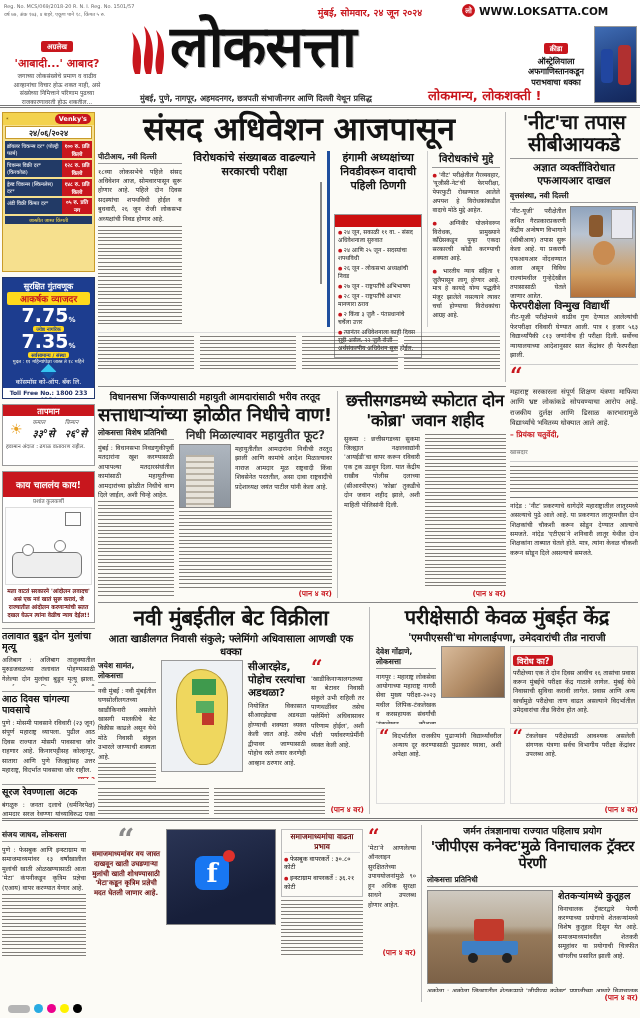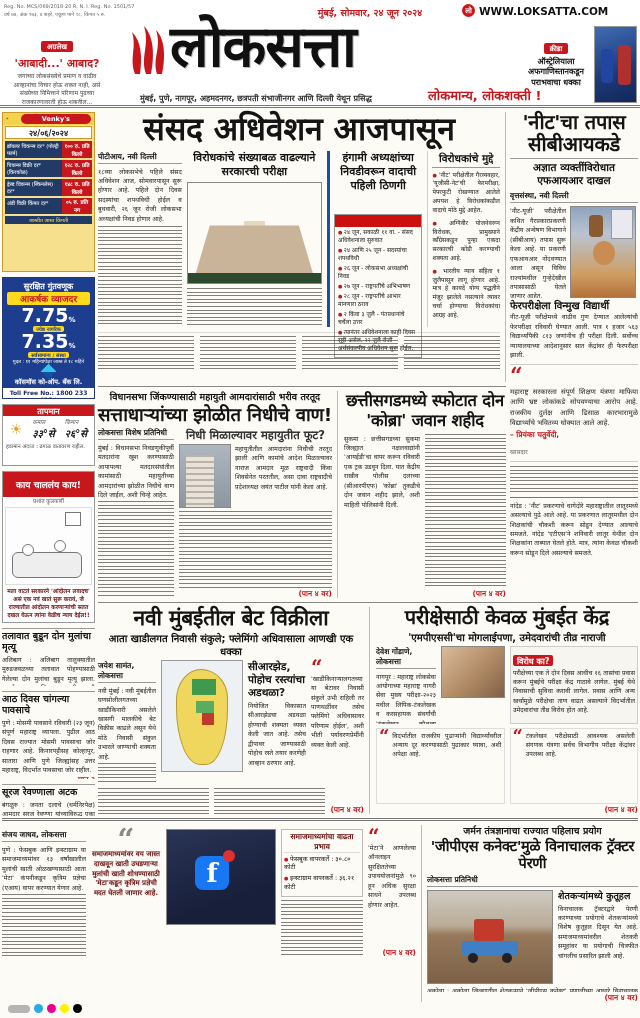--- a/index.html
+++ b/index.html
@@ -37,36 +37,36 @@
   .sportsbox{position:absolute;left:520px;top:36px;width:72px;text-align:center;}
   .sports-title{font-size:8px;font-weight:700;line-height:1.3;margin-top:2px;}
   .cricket{position:absolute;right:3px;top:26px;width:43px;height:77px;border:1px solid #999;
            background:linear-gradient(160deg,#3f6cb4 0%,#1d3a77 60%,#13265a 100%);overflow:hidden;}
   .cricket .p1{position:absolute;left:6px;top:22px;width:12px;height:34px;background:#2146a0;border-radius:4px;}
   .cricket .p2{position:absolute;right:5px;top:18px;width:13px;height:40px;background:#b03030;border-radius:4px;}
   
   .rail{position:absolute;left:2px;top:112px;width:93px;height:704px;display:flex;flex-direction:column;gap:5px;}
   .ad1{border:1px solid #c89b2a;background:#f6e08e;font-size:6px;overflow:hidden;height:160px;}
   .ad1 .brandrow{display:flex;justify-content:space-between;align-items:center;padding:1px 3px;background:#f3d24e;}
-  .ad1 .brand{background:#c8161d;color:#fff;font-weight:700;font-size:6.5px;padding:1px 21px;border-radius:6px;}
+  .ad1 .brand{background:#c8161d;color:#fff;font-weight:700;font-size:6.5px;padding:1px 4px;border-radius:6px;}
   .ad1 .date{text-align:center;font-weight:700;font-size:8px;background:#fff;border:1px solid #c89b2a;margin:1px 2px;}
   .adrow{display:flex;margin:2px 2px 0 2px;}
   .adrow .lbl{flex:1;background:#223a66;color:#fff;font-size:5.2px;line-height:1.25;padding:2px 2px;}
   .adrow .prc{width:30px;background:#c8161d;color:#fff;font-size:5.4px;font-weight:700;text-align:center;
               display:flex;flex-direction:column;justify-content:center;}
   .ad1 .foot{background:#223a66;color:#ffe14d;text-align:center;font-size:5px;margin:2px;padding:1px;}
   .ad2{border:1px solid #23386e;background:#1d3d8f;color:#fff;text-align:center;overflow:hidden;height:122px;font-size:6px;}
   .ad2 .l1{font-size:8px;font-weight:700;padding-top:2px;}
   .ad2 .l2{background:#ffd91c;color:#c8161d;font-weight:700;font-size:9px;margin:1px 4px;border-radius:2px;}
   .rate{font-size:19px;font-weight:700;line-height:1;}
   .rate small{font-size:7px;}
   .ratelbl{font-size:5px;background:#ffd91c;color:#1d3d8f;display:inline-block;padding:0 3px;border-radius:2px;font-weight:700;}
   .ad2 .tenure{font-size:4.8px;color:#ffe;}
   .diamond{width:11px;height:11px;margin:2px auto 0;transform:rotate(45deg);background:linear-gradient(135deg,#35c4f0 50%,#1450a0 50%);}
-  .ad2 .bank{font-size:6.5px;font-weight:700;}
+  .ad2 .bank{font-size:6.5px;font-weight:400;}
   .ad2 .toll{background:#fff;color:#16265c;font-size:6px;font-weight:700;margin-top:2px;padding:1px;}
   .wbox{border:1px solid #999;height:62px;overflow:hidden;background:#fff;}
   .wbox .whead{background:var(--red);color:#fff;text-align:center;font-size:8px;font-weight:700;}
   .wrow{display:flex;align-items:center;justify-content:space-around;padding:2px;}
   .wico{font-size:14px;color:#e8a020;}
   .wtemp{font-size:10px;font-weight:700;font-style:italic;}
   .wtemp .lab{display:block;font-size:5.5px;font-weight:400;color:#555;}
   .wnote{font-size:5.3px;color:#444;padding:0 3px;}
   .cartoon{border:1px solid #999;height:152px;overflow:hidden;background:#fff;}
   .cartoon .chead{background:var(--red);color:#fff;text-align:center;font-size:9px;font-weight:700;padding:6px;}
@@ -77,21 +77,21 @@
   .head2{position:absolute;left:48px;bottom:32px;width:12px;height:12px;border:1.5px solid #777;border-radius:50%;background:#fff;}
   .frame{position:absolute;right:10px;top:4px;width:16px;height:14px;border:1.5px solid #777;}
   .cart-cap{font-size:5.8px;line-height:1.4;color:#6b1111;font-weight:700;text-align:center;padding:0 3px;}
   .railnews{border-top:1px solid var(--rule);padding-top:2px;overflow:hidden;}
   .rn-title{font-size:9.5px;font-weight:700;line-height:1.15;margin-bottom:2px;}
   
   .mainstory{position:absolute;left:98px;top:112px;width:408px;height:270px;border-right:1px solid #bbb;padding-right:5px;}
   .ms-h1{font-size:32px;text-align:center;}
   .ms-grid{display:flex;gap:5px;margin-top:4px;height:176px;}
   .ms-colA{width:88px;}
-  .ms-colB{width:142px;}
+  .ms-colB{width:142px;align-items:flex-end;}
   .ms-colC{width:100px;border-left:3px solid #1f4f9e;padding-left:4px;gap:18px;}
   .ms-colD{width:76px;border-left:1px solid #ccc;padding-left:4px;}
   .photo-parl{position:relative;height:102px;margin-top:3px;border:1px solid #888;overflow:hidden;
       background:linear-gradient(180deg,#323e63 0%,#5b5f82 38%,#8d88917 60%,#7e7668 100%);}
   .parl-b{position:absolute;left:8px;right:8px;bottom:10px;height:58px;background:#c9b49a;
       clip-path:polygon(0 100%,12% 18%,88% 18%,100% 100%);}
   .parl-c{position:absolute;left:42%;right:42%;bottom:44px;height:18px;background:#e4d7bd;}
   .parl-g{position:absolute;left:0;right:0;bottom:0;height:10px;background:#2e4a2e;}
   .sched{border:1px solid #999;margin-top:3px;}
   .sched-head{height:12px;background:#cc0f0f;}

